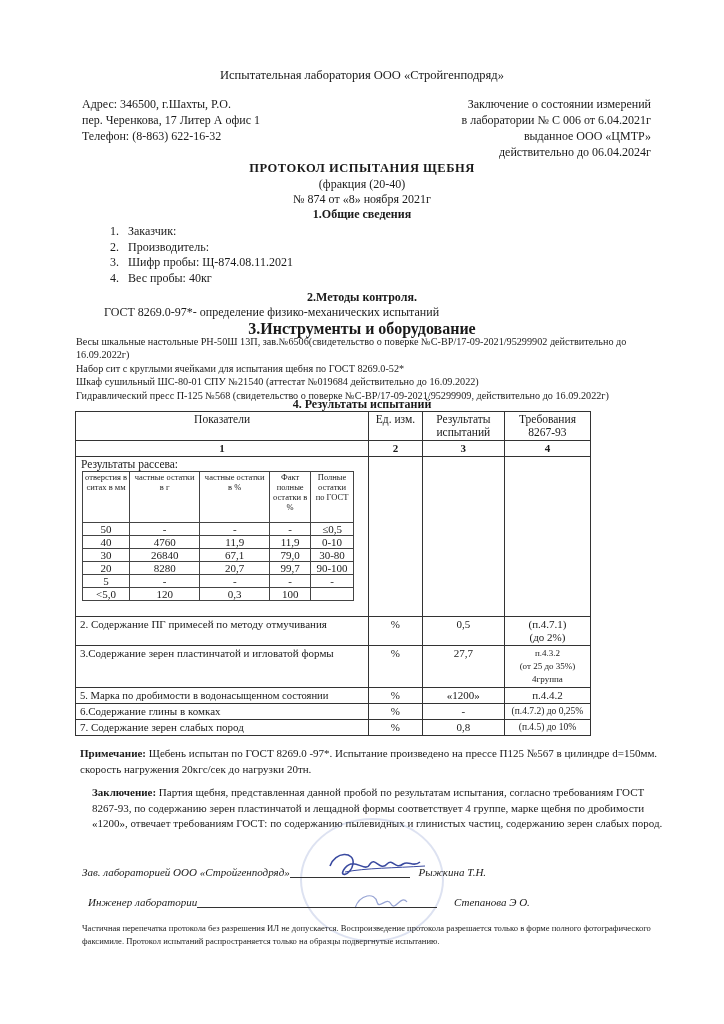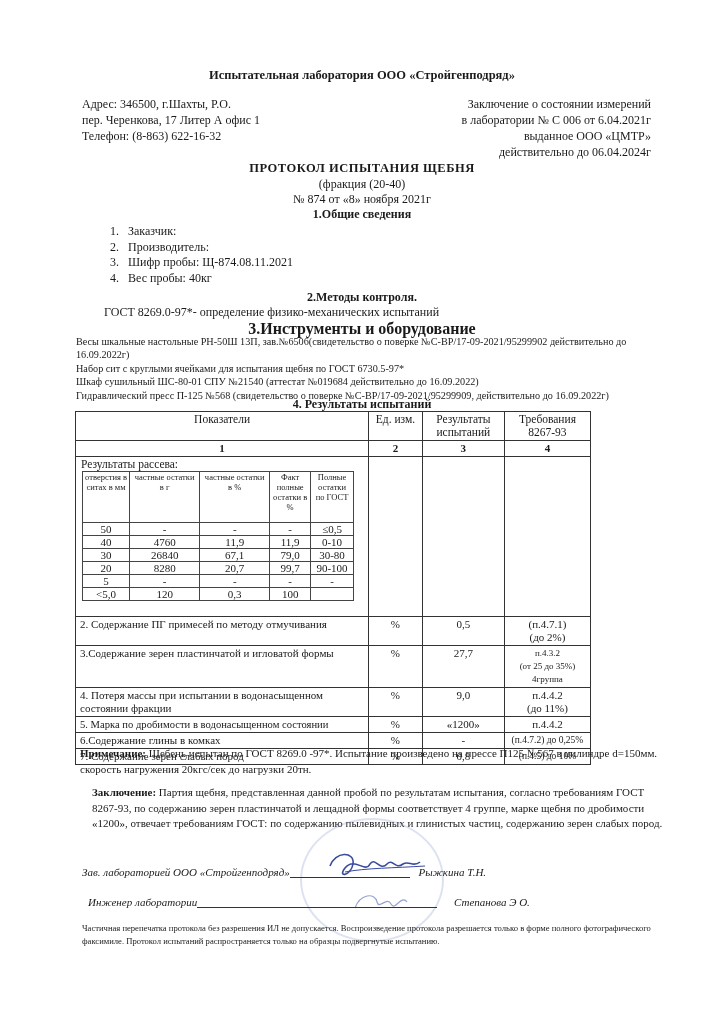--- a/index.html
+++ b/index.html
@@ -1,20 +1,20 @@
 <!DOCTYPE html>
 <html><head>
 <meta charset="utf-8">
 <style>
   html, body { margin:0; padding:0; }
   body { width:724px; height:1024px; background:#fff; position:relative; overflow:hidden;
          font-family:"Liberation Serif", serif; color:#1a1a1a; }
   .abs { position:absolute; }
   .b { font-weight:bold; }
-  .lab { font-size:12.5px; font-weight:bold; left:0; width:724px; text-align:center; top:68px; }
+  .lab { font-size:12.5px; font-weight:normal; left:0; width:724px; text-align:center; top:68px; }
   .addr { left:82px; top:96px; font-size:12px; line-height:16px; }
   .concl { right:73px; top:96px; font-size:12px; line-height:16px; text-align:right; }
   .center { left:0; width:724px; text-align:center; }
   .t-title { top:161px; font-size:12.5px; font-weight:bold; letter-spacing:0.5px; }
   .t-frac { top:177px; font-size:12px; }
   .t-num { top:192px; font-size:12px; }
   .t-s1 { top:207px; font-size:12px; font-weight:bold; }
   .gen { left:110px; top:224px; font-size:12px; line-height:15.5px; }
   .gen div span.n { display:inline-block; width:18px; }
   .t-s2 { top:290px; font-size:12px; font-weight:bold; }
@@ -70,21 +70,21 @@
   <div><span class="n">3.</span><span>Шифр пробы: Щ-874.08.11.2021</span></div>
   <div><span class="n">4.</span><span>Вес пробы: 40кг</span></div>
 </div>
 
 <div class="abs center t-s2">2.Методы контроля.</div>
 <div class="abs meth">ГОСТ 8269.0-97*- определение физико-механических испытаний</div>
 
 <div class="abs center t-s3">3.Инструменты и оборудование</div>
 <div class="abs equip">
   <div>Весы шкальные настольные РН-50Ш 13П, зав.№6506(свидетельство о поверке №С-ВР/17-09-2021/95299902 действительно до 16.09.2022г)</div>
-  <div>Набор сит с круглыми ячейками для испытания  щебня по ГОСТ 6730.5-97*</div>
+  <div>Набор сит с круглыми ячейками для испытания  щебня по ГОСТ 8269.0-52*</div>
   <div>Шкаф сушильный ШС-80-01 СПУ №21540 (аттестат №019684 действительно до 16.09.2022)</div>
   <div>Гидравлический пресс П-125 №568 (свидетельство о поверке №С-ВР/17-09-2021/95299909, действительно до 16.09.2022г)</div>
 </div>
 
 <div class="abs center t-s4">4. Результаты испытаний</div>
 
 <table class="main">
   <tbody>
       <tr>
     <td class="c c1" style="font-size:11.5px">Показатели</td>
@@ -169,27 +169,20 @@
   </tr>
   <tr>
     <td>3.Содержание зерен пластинчатой и игловатой формы</td>
     <td class="c">%</td>
     <td class="c">27,7</td>
     <td class="c small" style="white-space:pre-line">п.4.3.2
 (от 25 до 35%)
 4группа</td>
   </tr>
   <tr>
-    <td>4. Потеря массы при испытании в водонасыщенном состоянии фракции</td>
-    <td class="c">%</td>
-    <td class="c">9,0</td>
-    <td class="c" style="white-space:pre-line">п.4.4.2
-(до 11%)</td>
-  </tr>
-  <tr>
     <td style="white-space:nowrap; font-size:10.6px">5. Марка по дробимости в водонасыщенном  состоянии</td>
     <td class="c">%</td>
     <td class="c">«1200»</td>
     <td class="c">п.4.4.2</td>
   </tr>
   <tr>
     <td>6.Содержание глины в комках</td>
     <td class="c">%</td>
     <td class="c">-</td>
     <td class="c" style="font-size:9.5px">(п.4.7.2) до 0,25%</td>

